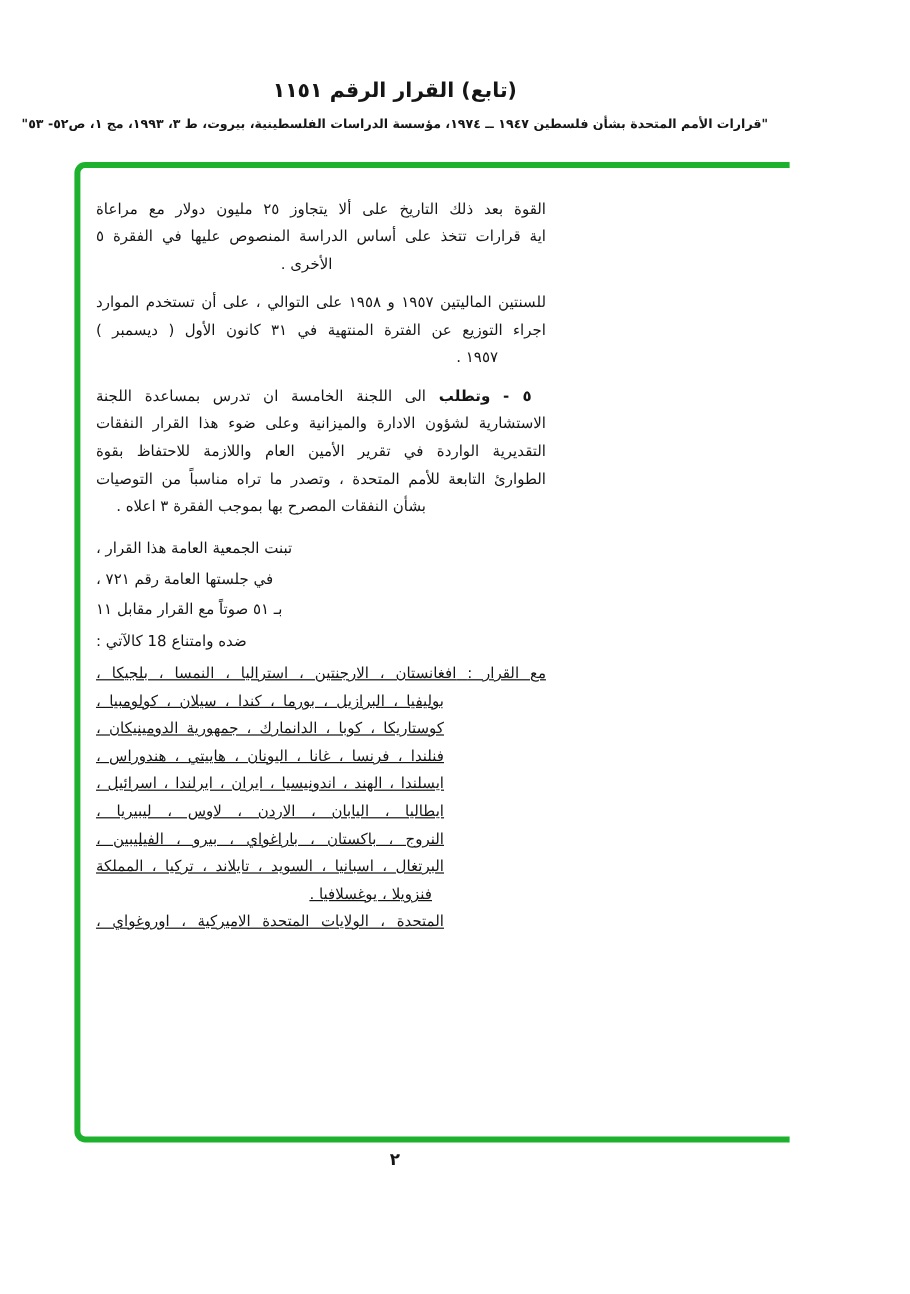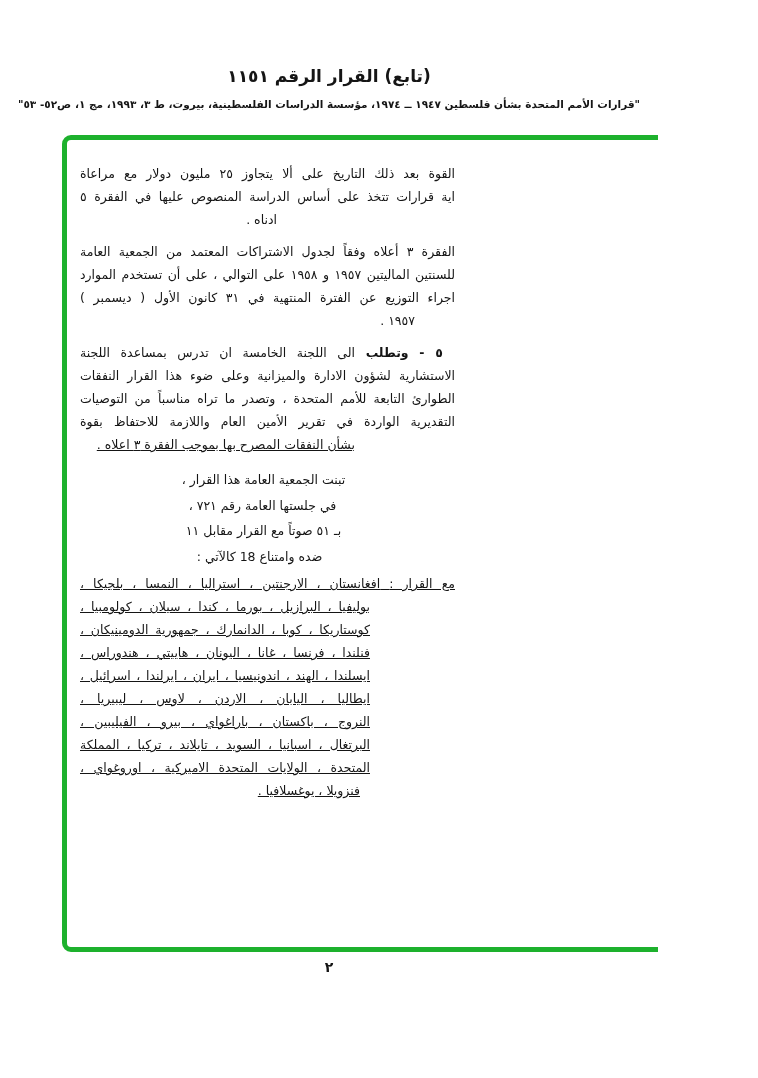--- a/index.html
+++ b/index.html
@@ -19,30 +19,30 @@
   .frame{
     position:absolute;top:135px;left:62px;width:642px;height:817px;
     box-sizing:border-box;border:5px solid var(--frame,#1db12d);border-radius:9px;
   }
   .textcol{
     position:absolute;top:162px;right:203px;width:375px;
     font-size:12.5px;line-height:23px;
   }
   .ln{min-height:23px;}
   .j{text-align:justify;text-align-last:justify;}
-  .r{text-align:center;}
+  .r{text-align:left;}
   .kw{font-weight:bold;}
   .mt{margin-top:9px;}
   .pr8{padding-right:8px;}
   .pr10{padding-right:10px;}
   .pr12{padding-right:12px;}
   .pr16{padding-right:16px;}
   .indA{text-align:right;padding-right:178px;}
   .ind40{text-align:right;padding-right:40px;}
-  .ind100{text-align:right;padding-right:100px;text-decoration:underline;}
+  .ind100{text-align:right;padding-right:100px;}
   .vote{line-height:25.5px;margin-top:11px;}
   .list{margin-top:3px;text-decoration:underline;}
   .listcol{padding-right:85px;}
   .listlast{text-align:right;padding-right:10px;}
   .pagenum{
     position:absolute;top:959px;left:0;right:0;text-align:center;
     font-weight:bold;font-size:14px;
   }
 </style>
 </head>
@@ -53,39 +53,38 @@
   <div class="title">(تابع) القرار الرقم ١١٥١</div>
   <div class="subtitle">"قرارات الأمم المتحدة بشأن فلسطين ١٩٤٧ ــ ١٩٧٤، مؤسسة الدراسات الفلسطينية، بيروت، ط ٣، ١٩٩٣، مج ١، ص٥٢- ٥٣"</div>
 
   <div class="frame"></div>
 
   <div class="textcol">
 
     <div>
       <div class="ln j">القوة بعد ذلك التاريخ على ألا يتجاوز ٢٥ مليون دولار مع مراعاة</div>
       <div class="ln j">اية قرارات تتخذ على أساس الدراسة المنصوص عليها في الفقرة ٥</div>
-      <div class="ln indA">ادناه .</div>
+      <div class="ln indA">الأخرى .</div>
     </div>
 
     <div class="mt">
-      <div class="ln j">الفقرة ٣ أعلاه وفقاً لجدول الاشتراكات المعتمد من الجمعية العامة</div>
       <div class="ln j">للسنتين الماليتين ١٩٥٧ و ١٩٥٨ على التوالي ، على أن تستخدم الموارد</div>
       <div class="ln j">اجراء التوزيع عن الفترة المنتهية في ٣١ كانون الأول ( ديسمبر )</div>
       <div class="ln ind40">١٩٥٧ .</div>
     </div>
 
     <div class="mt">
       <div class="ln j pr12">
         <span class="kw">٥ -</span>
         <span class="kw">وتطلب</span>
         <span>الى اللجنة الخامسة ان تدرس بمساعدة اللجنة</span>
       </div>
       <div class="ln j">الاستشارية لشؤون الادارة والميزانية وعلى ضوء هذا القرار النفقات</div>
+      <div class="ln j">التقديرية الواردة في تقرير الأمين العام واللازمة للاحتفاظ بقوة</div>
       <div class="ln j">الطوارئ التابعة للأمم المتحدة ، وتصدر ما تراه مناسباً من التوصيات</div>
-      <div class="ln j">التقديرية الواردة في تقرير الأمين العام واللازمة للاحتفاظ بقوة</div>
       <div class="ln ind100">بشأن النفقات المصرح بها بموجب الفقرة ٣ اعلاه .</div>
     </div>
 
     <div class="vote">
       <div class="ln r pr8">تبنت الجمعية العامة هذا القرار ،</div>
       <div class="ln r pr10">في جلستها العامة رقم ٧٢١ ،</div>
       <div class="ln r pr8">بـ ٥١ صوتاً مع القرار مقابل ١١</div>
       <div class="ln r pr16">ضده وامتناع 18 كالآتي :</div>
     </div>
 
@@ -95,22 +94,22 @@
         <span>افغانستان ، الارجنتين ، استراليا ، النمسا ، بلجيكا ،</span>
       </div>
       <div class="listcol">
         <div class="ln j">بوليفيا ، البرازيل ، بورما ، كندا ، سيلان ، كولومبيا ،</div>
         <div class="ln j">كوستاريكا ، كوبا ، الدانمارك ، جمهورية الدومينيكان ،</div>
         <div class="ln j">فنلندا ، فرنسا ، غانا ، اليونان ، هاييتي ، هندوراس ،</div>
         <div class="ln j">ايسلندا ، الهند ، اندونيسيا ، ايران ، ايرلندا ، اسرائيل ،</div>
         <div class="ln j">ايطاليا ، اليابان ، الاردن ، لاوس ، ليبيريا ،</div>
         <div class="ln j">النروج ، باكستان ، باراغواي ، بيرو ، الفيليبين ،</div>
         <div class="ln j">البرتغال ، اسبانيا ، السويد ، تايلاند ، تركيا ، المملكة</div>
+        <div class="ln listlast">فنزويلا ، يوغسلافيا .</div>
         <div class="ln j">المتحدة ، الولايات المتحدة الاميركية ، اوروغواي ،</div>
-        <div class="ln listlast">فنزويلا ، يوغسلافيا .</div>
       </div>
     </div>
 
   </div>
 
   <div class="pagenum">٢</div>
 
 </div>
 
 </body></html>

